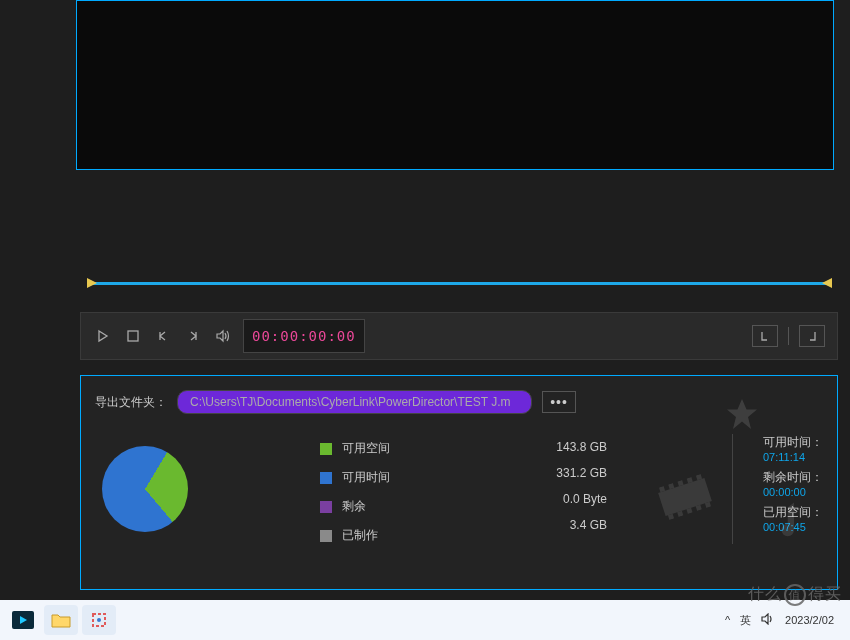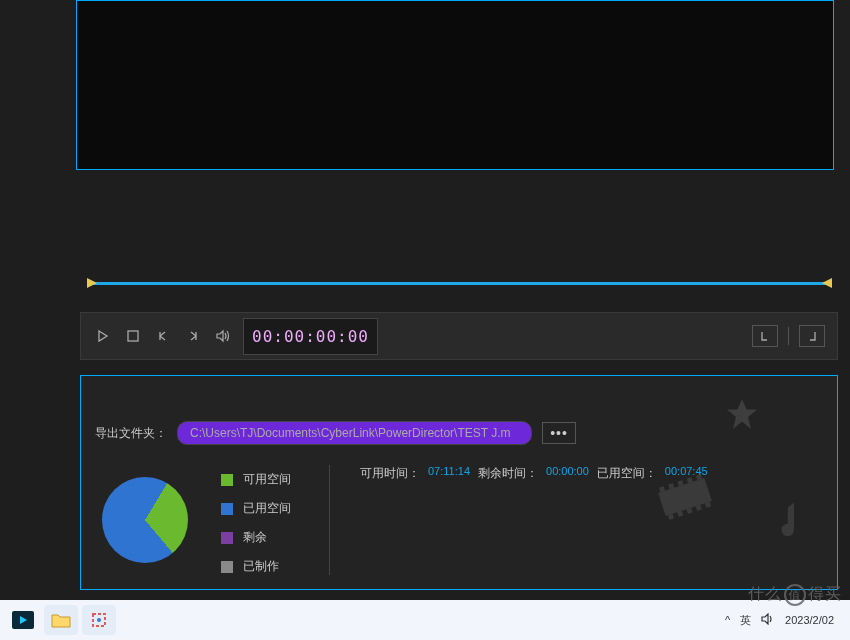--- a/index.html
+++ b/index.html
@@ -9,41 +9,41 @@
 
 .preview-area { position: absolute; top: 0; left: 76px; width: 758px; height: 170px; background: #0a0a0a; border: 1px solid #00aaff; }
 
 .timeline-strip { position: absolute; top: 280px; left: 87px; right: 18px; height: 8px; }
 .tl-track { position: absolute; top: 2px; left: 6px; right: 6px; height: 3px; background: #1ea8e8; }
 .tl-marker-l { position: absolute; left: 0; top: -2px; width: 10px; height: 10px; background: #e8c850; clip-path: polygon(0 0, 100% 50%, 0 100%); }
 .tl-marker-r { position: absolute; right: 0; top: -2px; width: 10px; height: 10px; background: #e8c850; clip-path: polygon(0 50%, 100% 0, 100% 100%); }
 
 .controls-bar { position: absolute; top: 312px; left: 80px; right: 12px; height: 48px; background: #2a2a2a; border: 1px solid #3a3a3a; display: flex; align-items: center; padding: 0 12px; gap: 10px; }
 .pbtn { width: 20px; height: 20px; display: flex; align-items: center; justify-content: center; color: #aaa; cursor: pointer; }
-.timebox { background: #1a1a1a; border: 1px solid #444; padding: 8px 8px; color: #f0abfc; font-size: 16px; font-family: monospace; letter-spacing: 1px; }
+.timebox { background: #1a1a1a; border: 1px solid #444; padding: 8px 8px; color: #ec4899; font-size: 14px; font-family: monospace; letter-spacing: 1px; }
 .spacer { flex: 1; }
 .rbtn { width: 26px; height: 22px; border: 1px solid #555; display: flex; align-items: center; justify-content: center; color: #aaa; font-size: 12px; }
 .divider { width: 1px; height: 18px; background: #555; }
 
 .info-panel { position: absolute; top: 375px; left: 80px; right: 12px; bottom: 10px; background: #232323; border: 1px solid #00aaff; padding: 14px; }
-.export-row { display: flex; align-items: center; gap: 10px; margin-bottom: 20px; margin-top: 31px; }
+.export-row { display: flex; align-items: center; gap: 10px; margin-bottom: 20px; }
 .export-label { color: #ccc; font-size: 12px; }
 .export-path { flex: 0 0 355px; background: #6d28d9; border: 1px solid #444; border-radius: 10px; padding: 4px 12px; color: #aaa; font-size: 12px; white-space: nowrap; overflow: hidden; }
 .more-btn { width: 34px; height: 22px; border: 1px solid #555; display: flex; align-items: center; justify-content: center; color: #ccc; font-size: 14px; letter-spacing: 1px; }
 
-.stats-row { display: flex; gap: 26px; }
+.stats-row { display: flex; gap: 26px; justify-content: space-between; }
 .pie-col { width: 100px; display:flex; align-items:center; justify-content:center; }
 .pie { width: 86px; height: 86px; border-radius: 50%; }
 .legend-col { display: flex; flex-direction: column; gap: 12px; padding-top: 6px; }
 .leg-item { display: flex; align-items: center; gap: 10px; }
 .leg-sw { width: 12px; height: 12px; }
 .leg-lab { color: #ccc; font-size: 12px; width: 60px; }
 .values-col { display: flex; flex-direction: column; gap: 12px; padding-top: 6px; }
 .val { color: #ccc; font-size: 12px; text-align: right; width: 80px; }
-.time-col { border-left: 1px solid #444; padding-left: 30px; display: flex; flex-direction: row; gap: 8px; }
+.time-col { border-left: 1px solid #444; padding-left: 30px; display: flex; flex-direction: column; gap: 0; }
 .tlab { color: #ccc; font-size: 12px; }
 .tval { color: #0ea5e9; font-size: 11px; margin-bottom: 6px; }
 
 .taskbar { position: absolute; bottom: 0; left: 0; right: 0; height: 40px; background: #f2f6fc; display: flex; align-items: center; padding: 0 6px; gap: 4px; }
 .tb-icon { width: 34px; height: 30px; display: flex; align-items: center; justify-content: center; border-radius: 4px; }
 .tb-icon.active { background: #e3ecf7; }
 .tb-spacer { flex: 1; }
 .tray { display: flex; align-items: center; gap: 10px; color: #333; font-size: 11px; padding-right: 10px; }
 
 .watermark { position: absolute; right: 8px; bottom: 34px; color: #666; font-size: 16px; opacity: 0.85; letter-spacing: 1px; text-align: center; }
@@ -117,30 +117,36 @@
       <div class="pie-col">
         <div class="pie" id="pie" style="background: conic-gradient(from 140deg, rgb(47, 116, 208) 0deg, rgb(47, 116, 208) 251.015deg, rgb(106, 185, 47) 251.015deg, rgb(106, 185, 47) 360deg);"></div>
       </div>
       <div class="legend-col">
         <div class="leg-item">
             <span class="leg-sw" id="sw-a" style="background: rgb(106, 185, 47);"></span>
             <span class="leg-lab">可用空间</span>
           </div>
         <div class="leg-item">
             <span class="leg-sw" id="sw-b" style="background: rgb(47, 116, 208);"></span>
-            <span class="leg-lab">已用空间</span>
+            <span class="leg-lab">可用时间</span>
           </div>
         <div class="leg-item">
             <span class="leg-sw" id="sw-c" style="background: rgb(122, 63, 160);"></span>
             <span class="leg-lab">剩余</span>
           </div>
         <div class="leg-item">
             <span class="leg-sw" id="sw-d" style="background: rgb(138, 138, 138);"></span>
             <span class="leg-lab">已制作</span>
           </div>
+      </div>
+      <div class="values-col">
+        <div class="val">143.8  GB</div>
+        <div class="val">331.2  GB</div>
+        <div class="val">0.0  Byte</div>
+        <div class="val">3.4  GB</div>
       </div>
       <div class="time-col">
         <div class="tlab">可用时间：</div>
         <div class="tval">07:11:14</div>
         <div class="tlab">剩余时间：</div>
         <div class="tval">00:00:00</div>
         <div class="tlab">已用空间：</div>
         <div class="tval">00:07:45</div>
       </div>
     </div>

